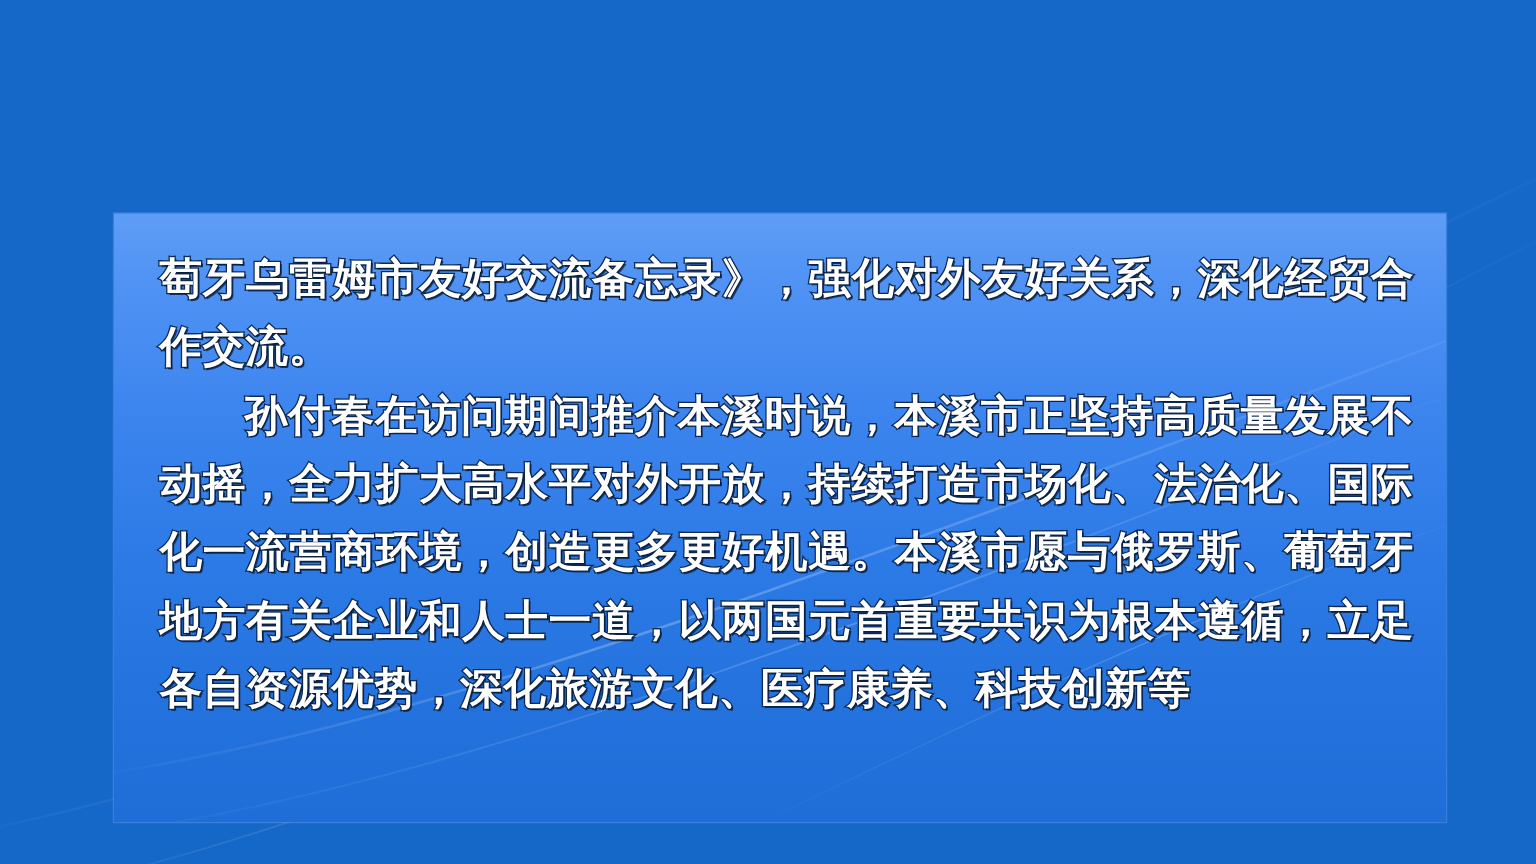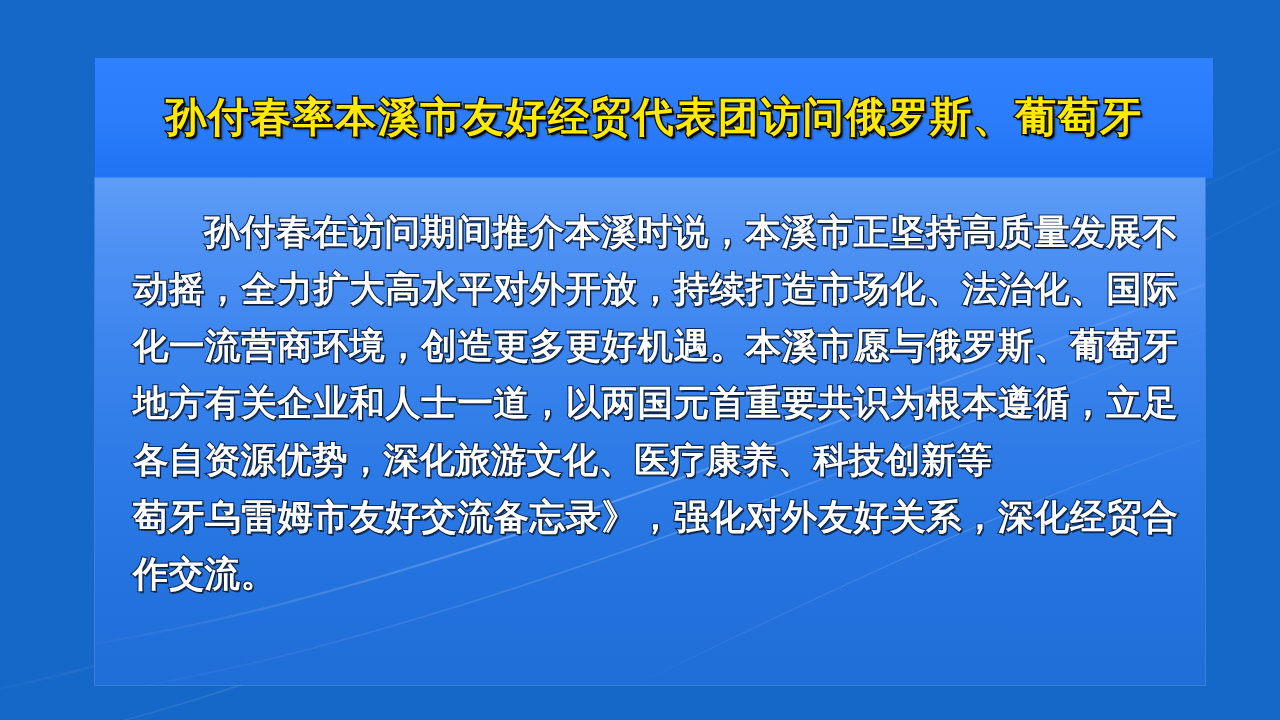--- a/index.html
+++ b/index.html
@@ -123,23 +123,20 @@
       <linearGradient id="streakFade" x1="0" y1="0" x2="1" y2="0">
         <stop offset="0%" stop-color="#ffffff" stop-opacity="0"></stop>
         <stop offset="45%" stop-color="#ffffff" stop-opacity="0.22"></stop>
         <stop offset="100%" stop-color="#ffffff" stop-opacity="0"></stop>
       </linearGradient>
     </defs>
     <path d="M -60 700 C 300 640, 700 430, 1340 120" fill="none" stroke="url(#streakFade)" stroke-width="2"></path>
     <path d="M -60 760 C 330 700, 760 470, 1340 170" fill="none" stroke="url(#streakFade)" stroke-width="1.4"></path>
   </svg>
 
-  <div id="title-banner">
-    <div id="title-text">孙付春率本溪市友好经贸代表团访问俄罗斯、葡萄牙</div>
-  </div>
 
   <div id="content-panel">
 
     <svg class="panel-streaks" width="1110" height="507" viewBox="0 0 1110 507" preserveAspectRatio="none" aria-hidden="true">
       <defs>
         <linearGradient id="pStreak" x1="0" y1="0" x2="1" y2="0">
           <stop offset="0%" stop-color="#cfe2ff" stop-opacity="0"></stop>
           <stop offset="40%" stop-color="#dbe9ff" stop-opacity="0.30"></stop>
           <stop offset="100%" stop-color="#eef5ff" stop-opacity="0.05"></stop>
         </linearGradient>
@@ -148,19 +145,19 @@
           <stop offset="55%" stop-color="#dbe9ff" stop-opacity="0.22"></stop>
           <stop offset="100%" stop-color="#eef5ff" stop-opacity="0"></stop>
         </linearGradient>
       </defs>
       <path d="M -30 470 C 260 430, 620 290, 1140 95" fill="none" stroke="url(#pStreak)" stroke-width="2.2"></path>
       <path d="M -30 520 C 280 480, 660 330, 1140 140" fill="none" stroke="url(#pStreak2)" stroke-width="1.6"></path>
       <path d="M 540 507 C 700 430, 900 330, 1140 250" fill="none" stroke="url(#pStreak2)" stroke-width="1.2"></path>
     </svg>
 
     <div id="body-text">
+      <p class="para">萄牙乌雷姆市友好交流备忘录》，强化对外友好关系，深化经贸合作交流。</p>
       <p class="para indent">孙付春在访问期间推介本溪时说，本溪市正坚持高质量发展不动摇，全力扩大高水平对外开放，持续打造市场化、法治化、国际化一流营商环境，创造更多更好机遇。本溪市愿与俄罗斯、葡萄牙地方有关企业和人士一道，以两国元首重要共识为根本遵循，立足各自资源优势，深化旅游文化、医疗康养、科技创新等</p>
-      <p class="para">萄牙乌雷姆市友好交流备忘录》，强化对外友好关系，深化经贸合作交流。</p>
     </div>
 
   </div>
 
 </div>
 
 </body></html>

